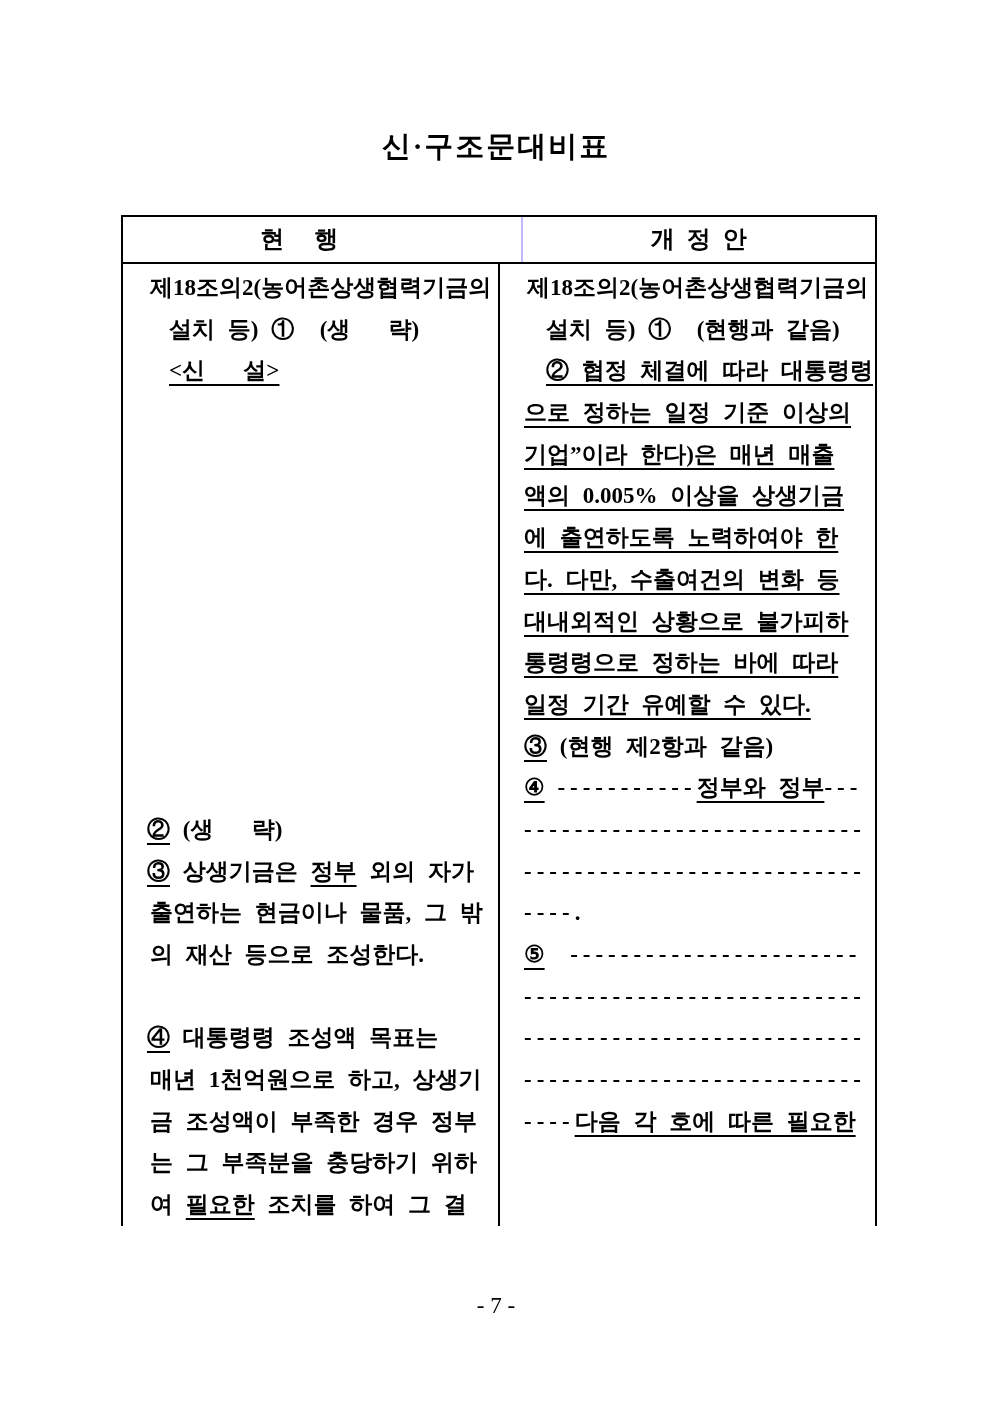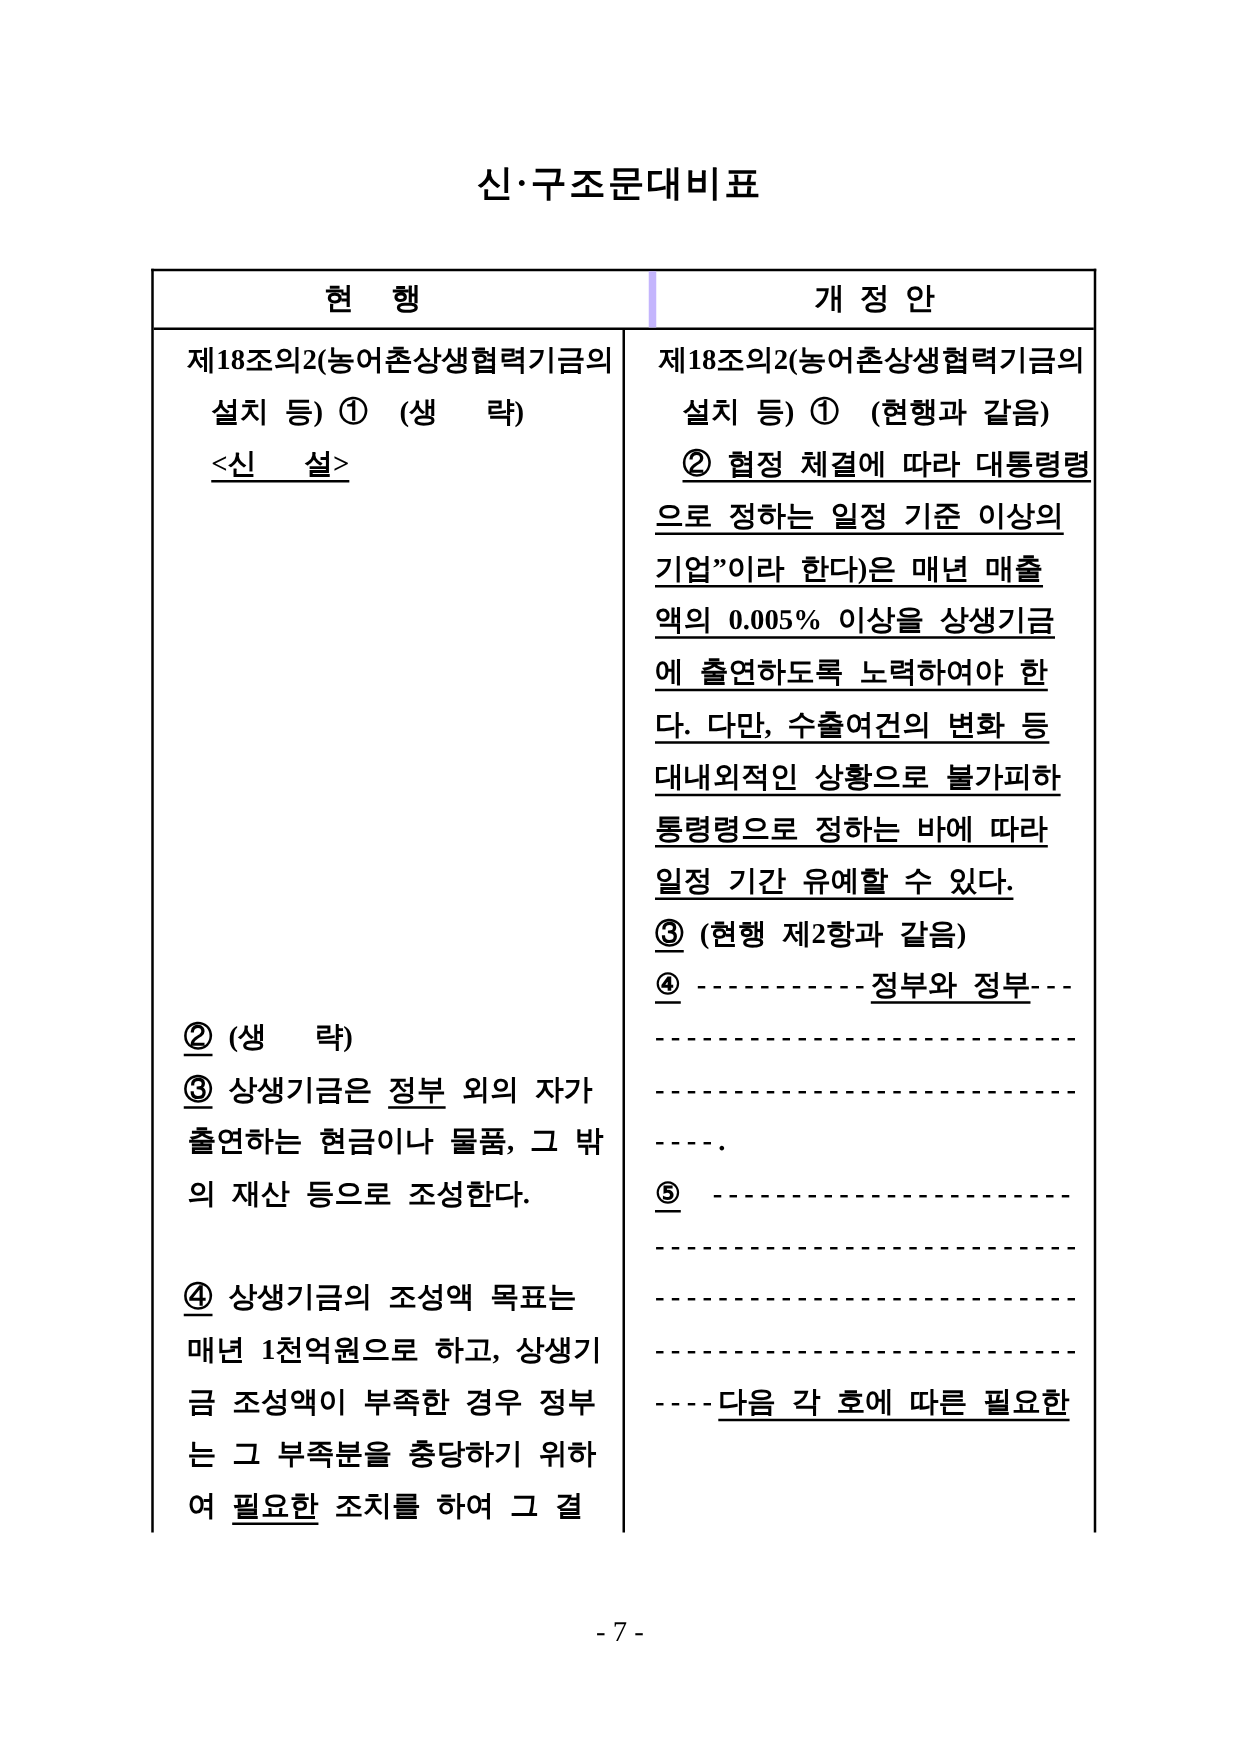--- a/index.html
+++ b/index.html
@@ -15,21 +15,21 @@
   }
   .tbl{
     position:absolute;left:121px;top:215px;width:752px;
     border:2px solid #000;border-bottom:none;background:#fff;font-weight:bold;
   }
   .thead{display:flex;border-bottom:2px solid #000;height:45px;}
   .th{
     width:375px;text-align:center;line-height:45px;font-size:24px;
     white-space:pre;
   }
-  .th.right{border-left:6px solid #c4b5fd;margin-left:45px;}
+  .th.right{border-left:2px solid #c4b5fd;margin-left:45px;}
   .tbody{display:flex;}
   .cell{
     width:375px;height:962px;overflow:hidden;
     font-size:23px;word-spacing:7px;padding-top:3px;box-sizing:border-box;
   }
   .cell.right{border-left:2px solid #000;}
   .line{height:41.7px;line-height:41.7px;white-space:pre;}
   .ind0{padding-left:27px;}
   .ind1{padding-left:24px;}
   .ind2{padding-left:46px;}
@@ -63,21 +63,21 @@
         <div class="line ind0">&nbsp;</div>
         <div class="line ind0">&nbsp;</div>
         <div class="line ind0">&nbsp;</div>
         <div class="line ind0">&nbsp;</div>
         <div class="line ind0">&nbsp;</div>
         <div class="line ind1"><span class="u">②</span><span> (생   략)</span></div>
         <div class="line ind1"><span class="u">③</span><span> 상생기금은 </span><span class="u">정부</span><span> 외의 자가</span></div>
         <div class="line ind0"><span>출연하는 현금이나 물품, 그 밖</span></div>
         <div class="line ind0"><span>의 재산 등으로 조성한다.</span></div>
         <div class="line ind0">&nbsp;</div>
-        <div class="line ind1"><span class="u">④</span><span> 상생기금의 조성액 목표는</span></div>
+        <div class="line ind1"><span class="u">④</span><span> 대통령령 조성액 목표는</span></div>
         <div class="line ind0"><span>매년 1천억원으로 하고, 상생기</span></div>
         <div class="line ind0"><span>금 조성액이 부족한 경우 정부</span></div>
         <div class="line ind0"><span>는 그 부족분을 충당하기 위하</span></div>
         <div class="line ind0"><span>여 </span><span class="u">필요한</span><span> 조치를 하여 그 결</span></div>
       </div>
     <div class="cell right" id="col-right">
         <div class="line ind0"><span>제18조의2(농어촌상생협력기금의</span></div>
         <div class="line ind2"><span>설치 등) ①  (현행과 같음)</span></div>
         <div class="line ind2"><span class="u">② 협정 체결에 따라 대통령령</span></div>
         <div class="line ind1"><span class="u">으로 정하는 일정 기준 이상의</span></div>

